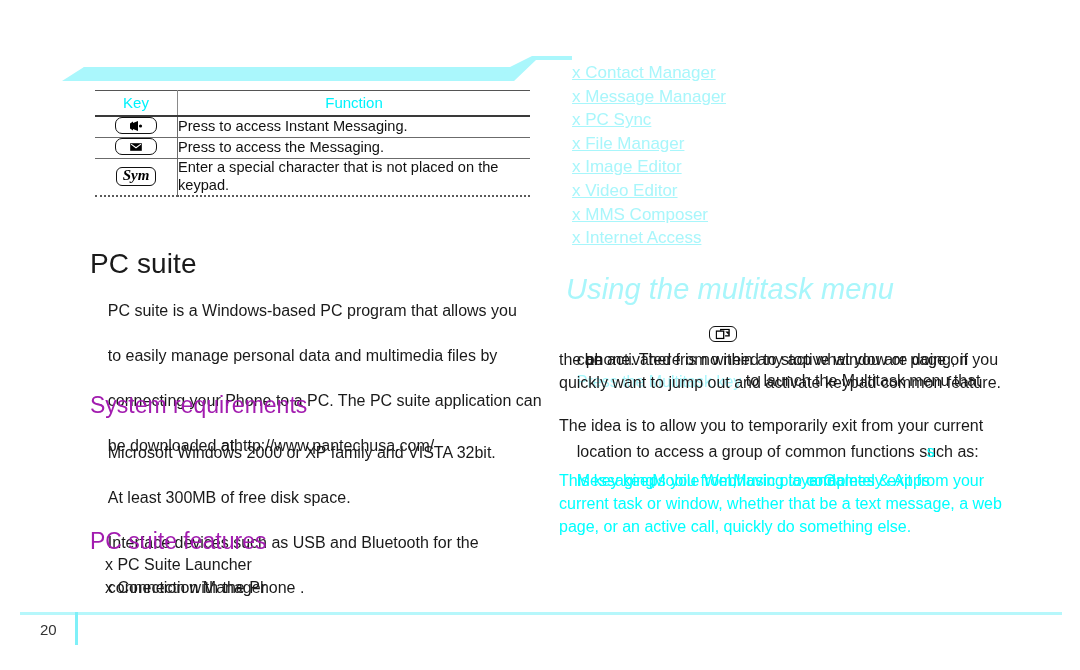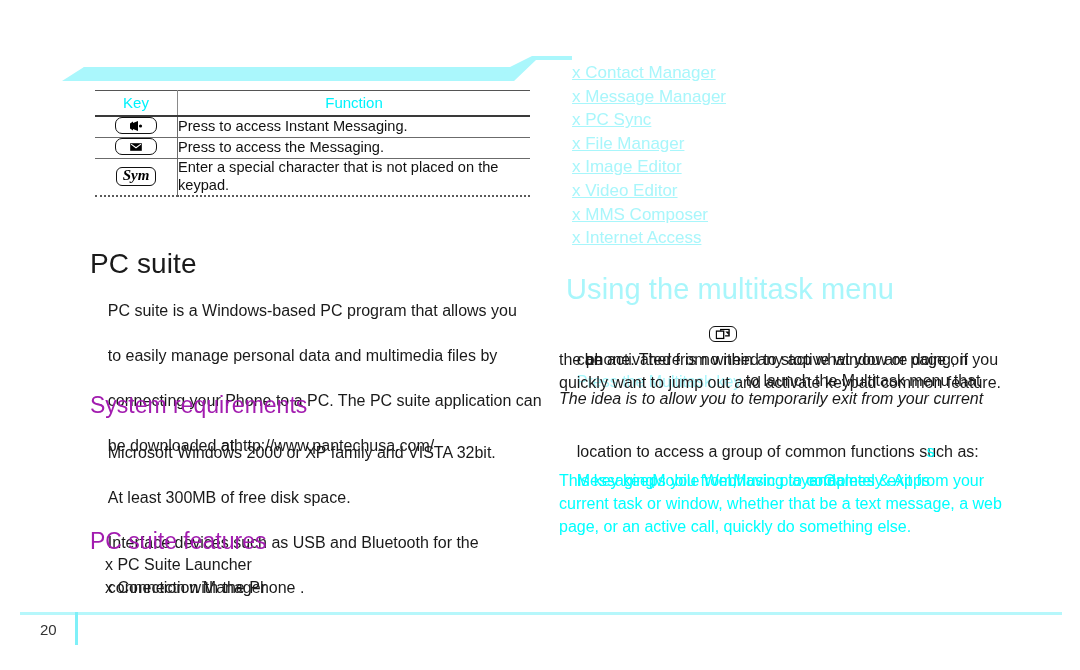--- a/index.html
+++ b/index.html
@@ -299,41 +299,41 @@
     <div class="bline">x Contact Manager</div>
     <div class="bline">x Message Manager</div>
     <div class="bline">x PC Sync</div>
     <div class="bline">x File Manager</div>
     <div class="bline">x Image Editor</div>
     <div class="bline">x Video Editor</div>
     <div class="bline">x MMS Composer</div>
     <div class="bline">x Internet Access</div>
   </div>
 
-  <div class="h1-cyan" style="left:566px; top:273px;">Using the multitask menu</div>
+  <div class="h1-cyan" style="left:566px; top:273px;font-style:italic;">Using the multitask menu</div>
 
   <div class="para-right" style="left:559px; top:303px; width:500px;">
     <span class="cy-soft">Press the Multitask key</span><span class="ovl" style="margin-left:-33px;"><span class="multitask-key">
         <svg width="15" height="11" viewBox="0 0 15 11" xmlns="http://www.w3.org/2000/svg">
           <rect x="0.8" y="2.6" width="7.4" height="7.4" fill="none" stroke="#000" stroke-width="1.3"></rect>
           <path d="M5.2 2.2 L5.2 0.8 L13.6 0.8 L13.6 7.4 L9.6 7.4" fill="none" stroke="#000" stroke-width="1.3"></path>
           <path d="M9.8 3.0 L13.3 3.0 L13.3 6.4 Z" fill="#000"></path>
         </svg>
       </span></span><span style="margin-left:33px;"> to launch the Multitask menu that</span>
   </div>
 
   <div class="para-right" style="left:559px; top:326px; width:500px;">
     <span class="ovl" style="margin-left:0px;">can</span><span style="margin-left:8px;">be activated from within any active window or page on</span>
   </div>
 
   <div class="para-right" style="left:559px; top:349px; width:500px;">the phone. There is no need to stop what you are doing, if you</div>
 
   <div class="para-right" style="left:559px; top:372px; width:500px;">quickly want to jump out and activate keypad common feature.</div>
 
-  <div class="para-right" style="left:559px; top:388px; width:500px;font-style:italic;">The idea is to allow you to temporarily exit from your current</div>
+  <div class="para-right" style="left:559px; top:415px; width:500px;">The idea is to allow you to temporarily exit from your current</div>
 
   <div class="para-right" style="left:559px; top:418px; width:520px;">
     <span>location to access a group of common functions such as:</span><span class="ovl cy-bright" style="margin-left:-52px;">s</span>
   </div>
 
   <div class="para-cyan" style="left:559px; top:447px; width:520px;">
     <span>Messaging</span><span class="ovl" style="margin-left:-3px;">,</span><span style="margin-left:1px;">Mobile Web</span><span class="ovl" style="margin-left:-4px;">,</span><span style="margin-left:1px;">Music player</span><span class="ovl" style="margin-left:-14px;">and</span><span style="margin-left:14px;">Games &amp; Apps</span>
   </div>
 
   <div class="para-cyan" style="left:559px; top:493px; width:520px;">current task or window, whether that be a text message, a web</div>

